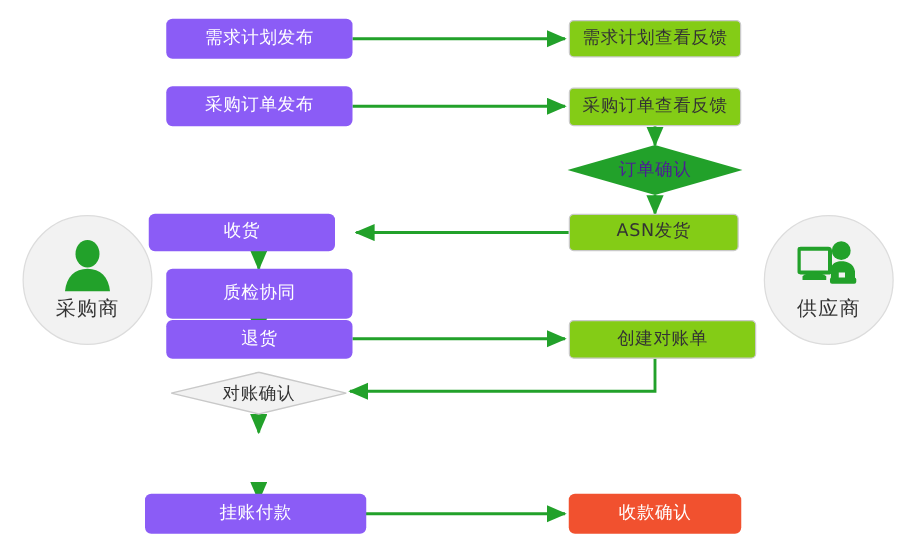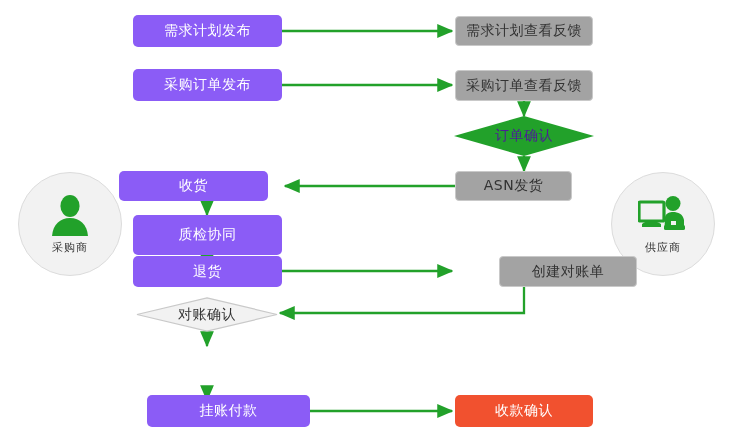--- a/index.html
+++ b/index.html
@@ -43,21 +43,21 @@
     border-radius: 5px;
     font-size: 14px;
   }
   .node-red {
     background: #f1512f;
     color: #ffffff;
     border-radius: 5px;
     font-size: 14px;
   }
   .node-plain {
-    background: #a3a3a3;
+    background: #84cc16;
     color: #333333;
     border: 1px solid #c9c9c9;
     border-radius: 4px;
     font-size: 14px;
   }
 
   
   .diamond {
     position: absolute;
   }
@@ -93,21 +93,21 @@
   }
   .actor .actor-icon {
     width: 52px;
     height: 44px;
     display: flex;
     align-items: flex-end;
     justify-content: center;
     margin-bottom: 1px;
   }
   .actor .actor-label {
-    font-size: 11px;
+    font-size: 16px;
     color: #333333;
     letter-spacing: 1px;
     margin-top: 2px;
   }
 </style>
 </head>
 <body>
 
 <div id="canvas">
 
@@ -179,35 +179,35 @@
 
   <div class="node node-plain" style="left:455px; top:70px; width:138px; height:31px;">采购订单查看反馈</div>
 
   <div class="diamond diamond-green" style="left:454px; top:116px; width:140px; height:40px;">
     <svg width="140" height="40" viewBox="0 0 140 40" xmlns="http://www.w3.org/2000/svg">
       <polygon points="70,0 140,20 70,40 0,20" fill="#22a12a"></polygon>
     </svg>
     <div class="dlabel">订单确认</div>
   </div>
 
-  <div class="node node-plain" style="left:455px; top:171px; width:117px; height:30px;">ASN发货</div>
+  <div class="node node-plain" style="left:455px; top:171px; width:136px; height:30px;">ASN发货</div>
 
   <div class="node node-green" style="left:119px; top:171px; width:149px; height:30px;">收货</div>
 
   <div class="node node-green" style="left:133px; top:215px; width:149px; height:40px;">质检协同</div>
 
   <div class="node node-green" style="left:133px; top:256px; width:149px; height:31px;">退货</div>
 
-  <div class="node node-plain" style="left:455px; top:256px; width:138px; height:31px;margin-left:44px;">创建对账单</div>
+  <div class="node node-plain" style="left:455px; top:256px; width:150px; height:31px;">创建对账单</div>
 
   <div class="diamond diamond-plain" style="left:136px; top:297px; width:142px; height:35px;">
     <svg width="142" height="35" viewBox="0 0 142 35" xmlns="http://www.w3.org/2000/svg">
       <polygon points="71,0.8 141,17.5 71,34.2 1,17.5" fill="#f2f2f2" stroke="#c9c9c9" stroke-width="1.2"></polygon>
     </svg>
     <div class="dlabel">对账确认</div>
   </div>
 
 
-  <div class="node node-green" style="left:147px; top:395px; width:163px; height:32px;">挂账付款</div>
+  <div class="node node-green" style="left:116px; top:395px; width:177px; height:32px;">挂账付款</div>
 
   <div class="node node-red" style="left:455px; top:395px; width:138px; height:32px;">收款确认</div>
 
 </div>
 
 </body></html>

